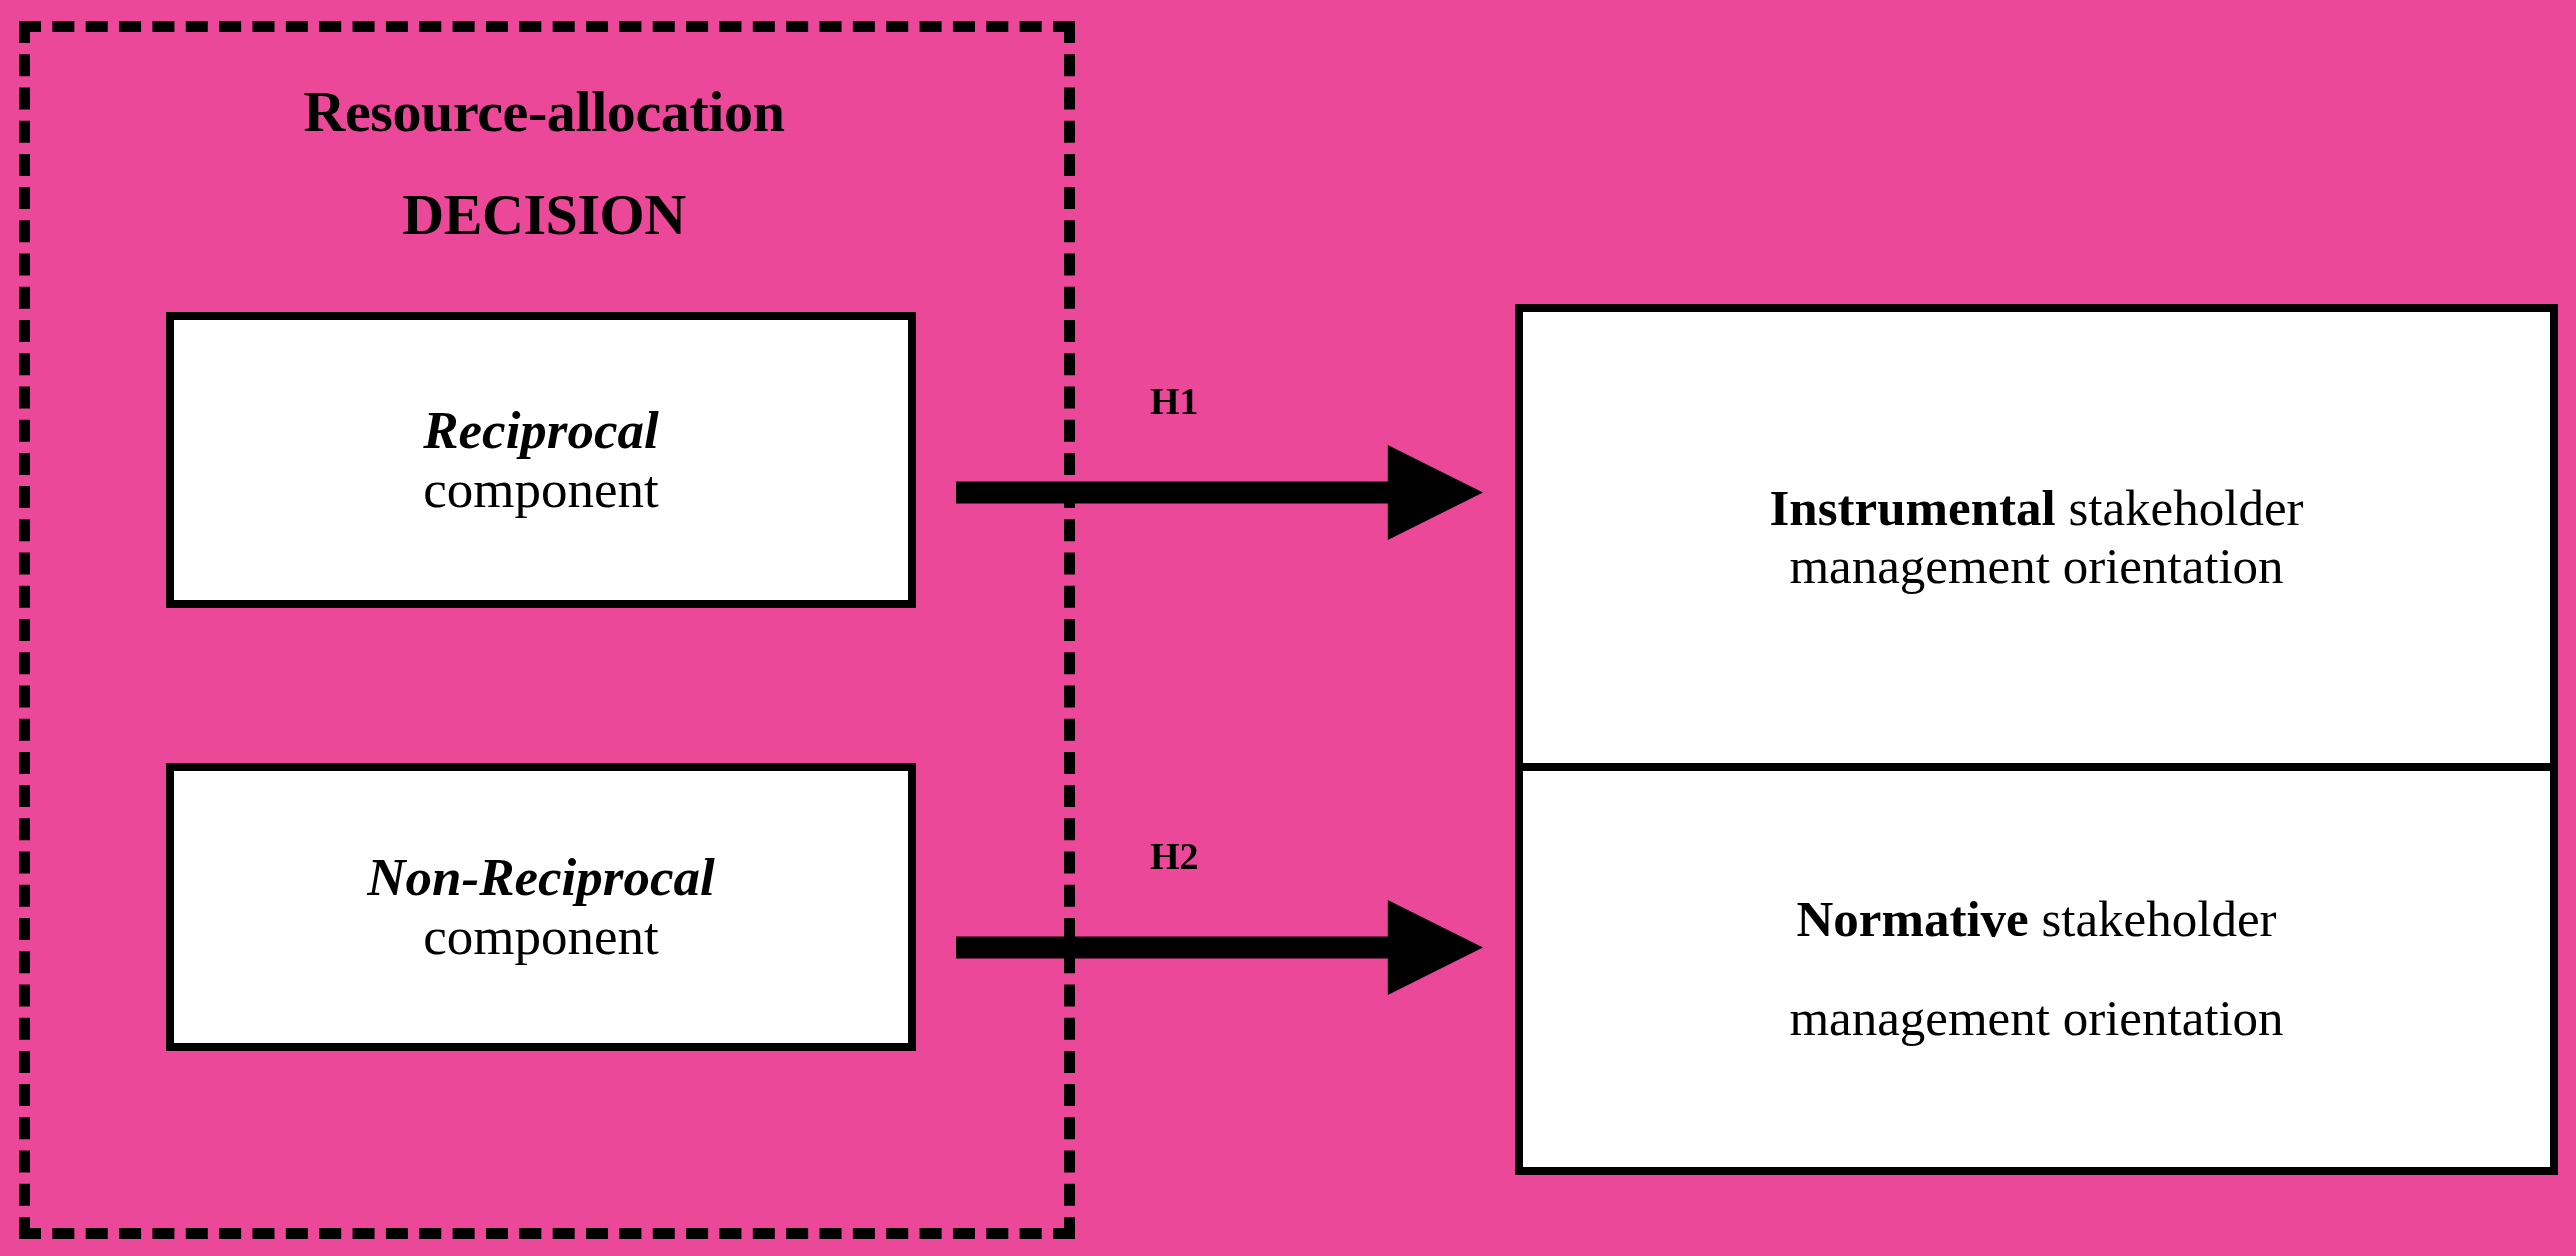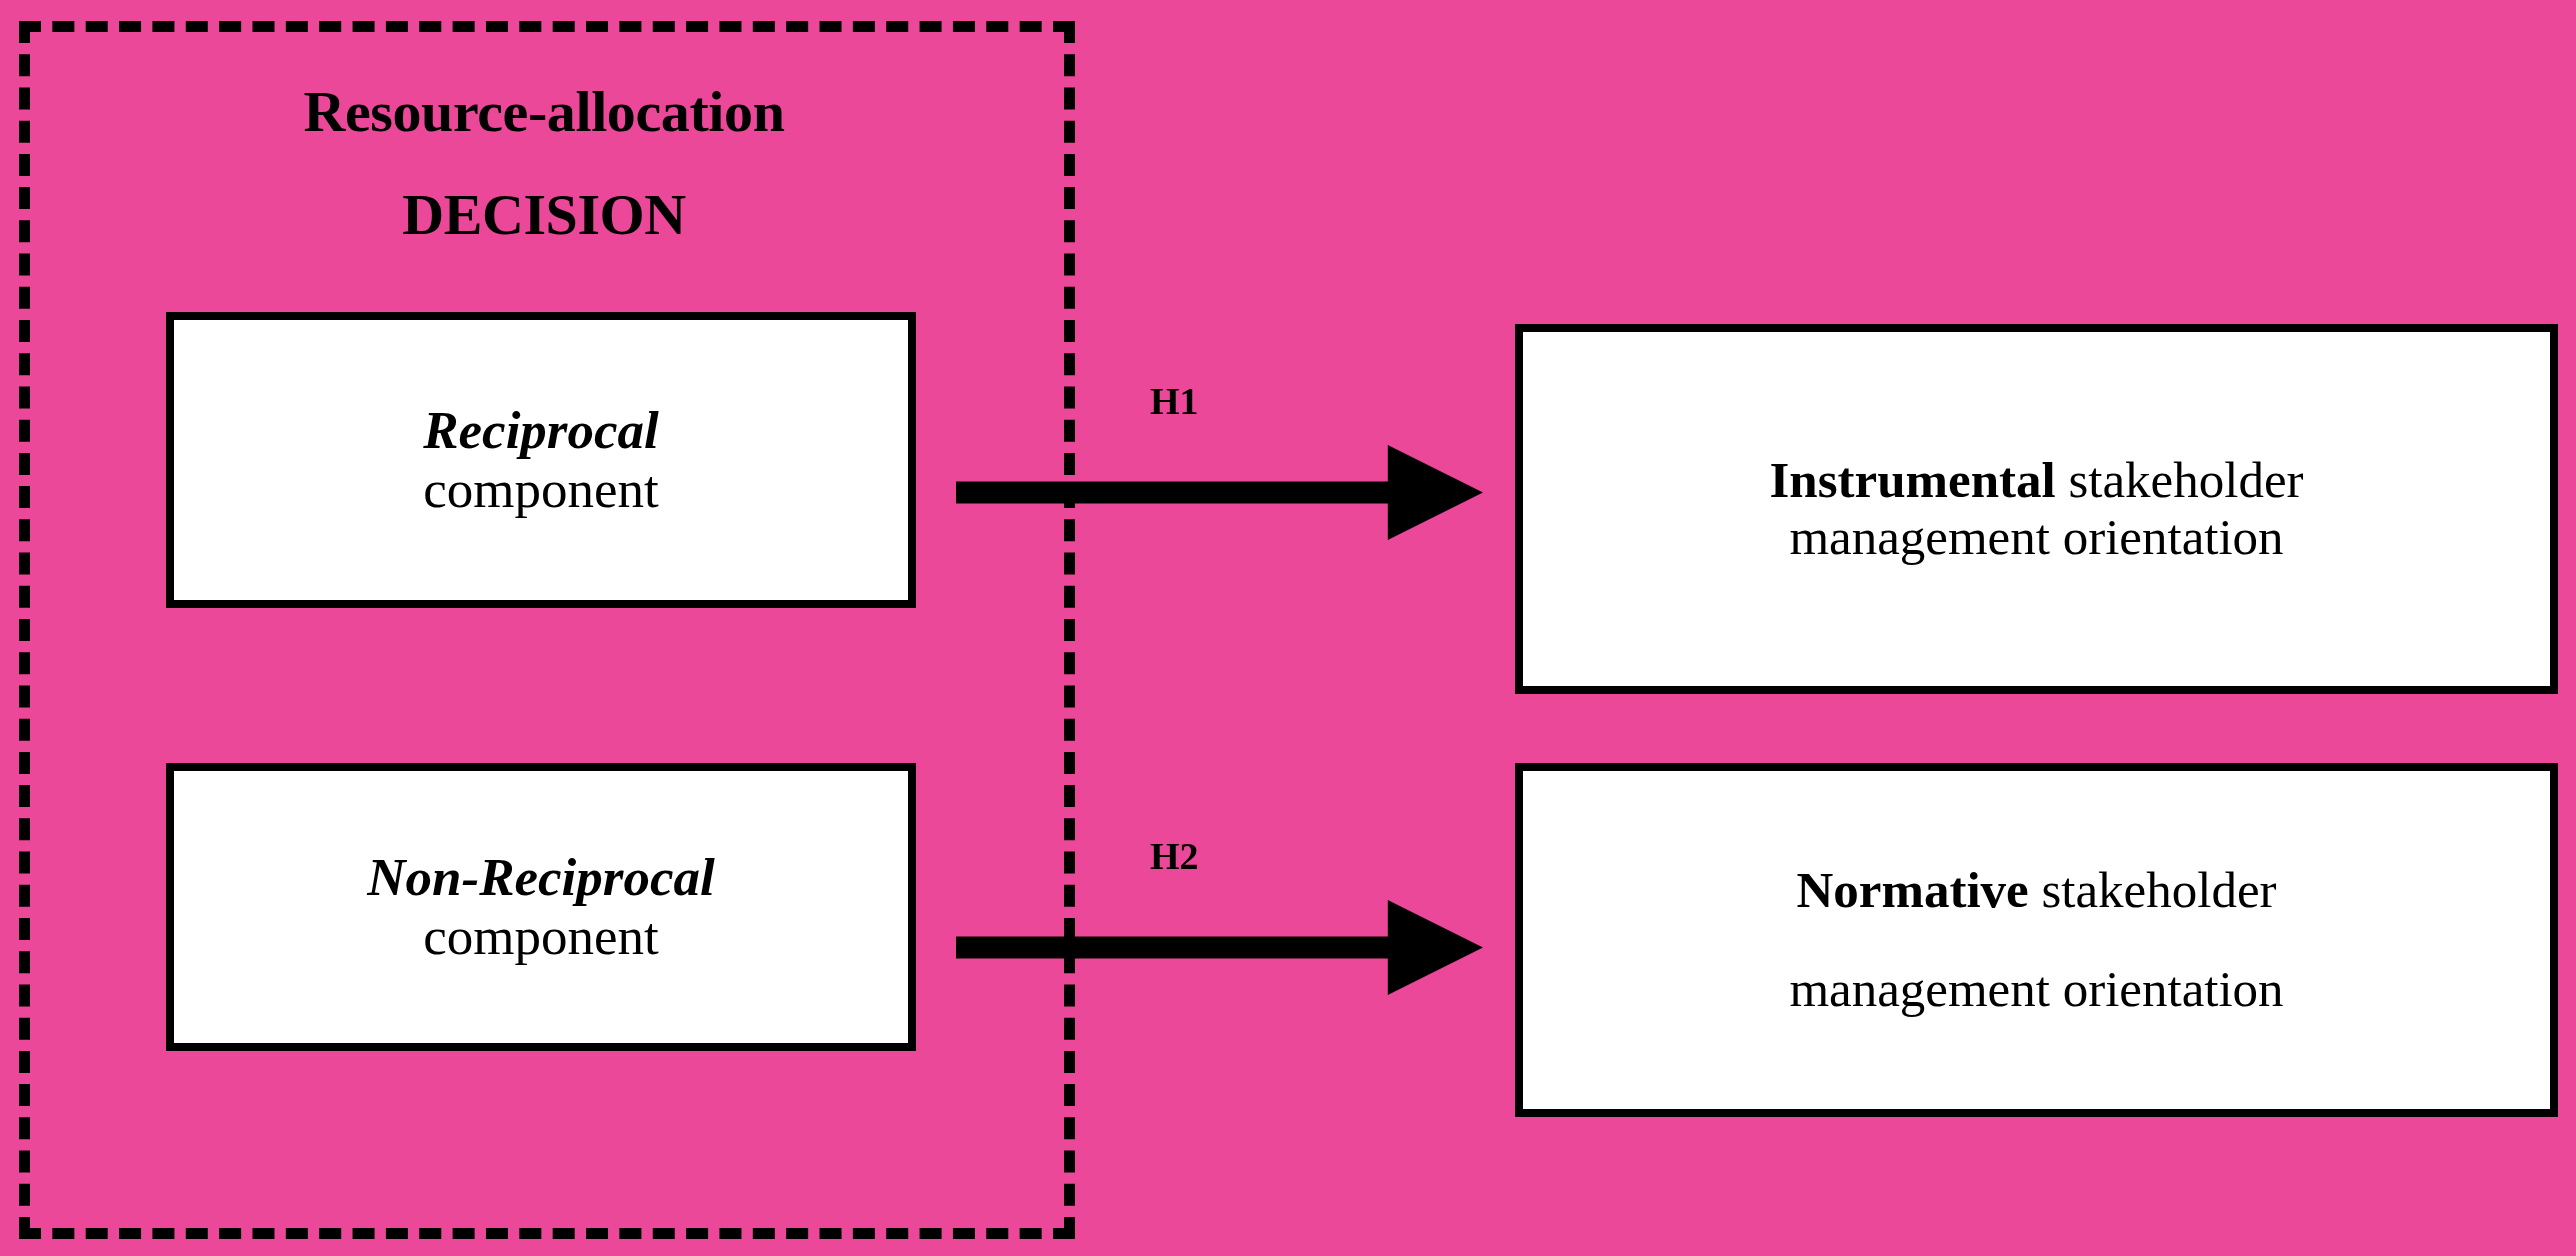--- a/index.html
+++ b/index.html
@@ -80,22 +80,22 @@
 
   
   .node-right {
     left: 1515px;
     width: 1043px;
     font-size: 51px;
   }
   .node-right .emph {
     font-weight: bold;
   }
-  #box-instrumental { top: 324px; height: 370px; }
-  #box-normative    { top: 763px; height: 354px; gap: 41px; }
+  #box-instrumental { top: 304px; height: 467px; }
+  #box-normative    { top: 763px; height: 412px; gap: 41px; }
 
   
   .arrow {
     position: absolute;
     left: 956px;
     width: 527px;
     height: 95px;
   }
   #arrow-h1 { top: 445px; }
   #arrow-h2 { top: 900px; }

